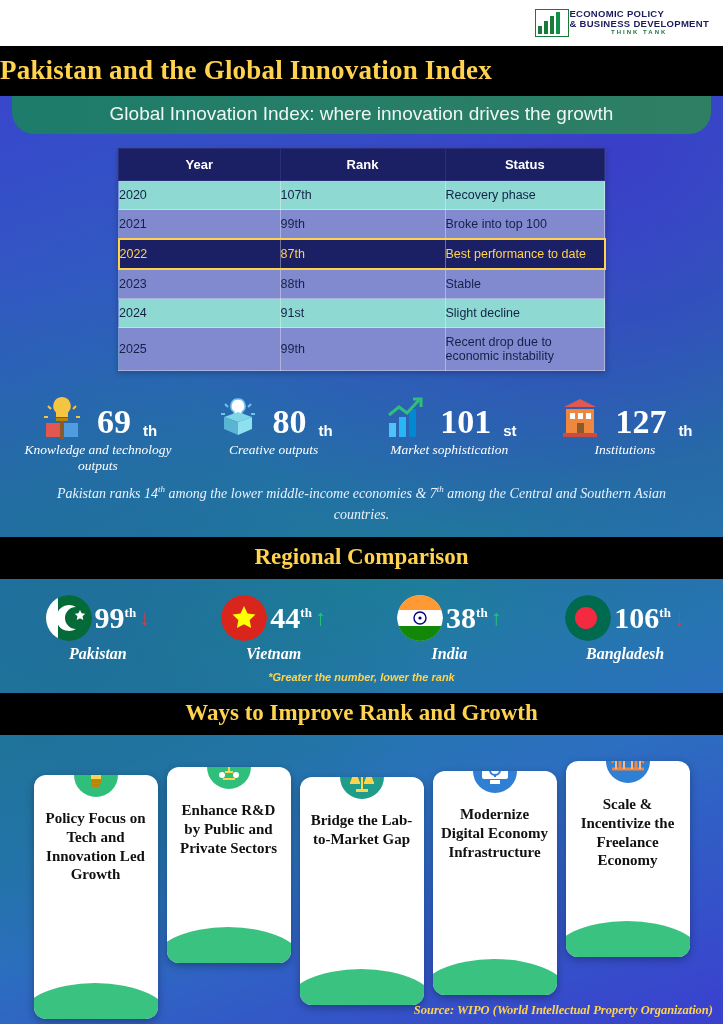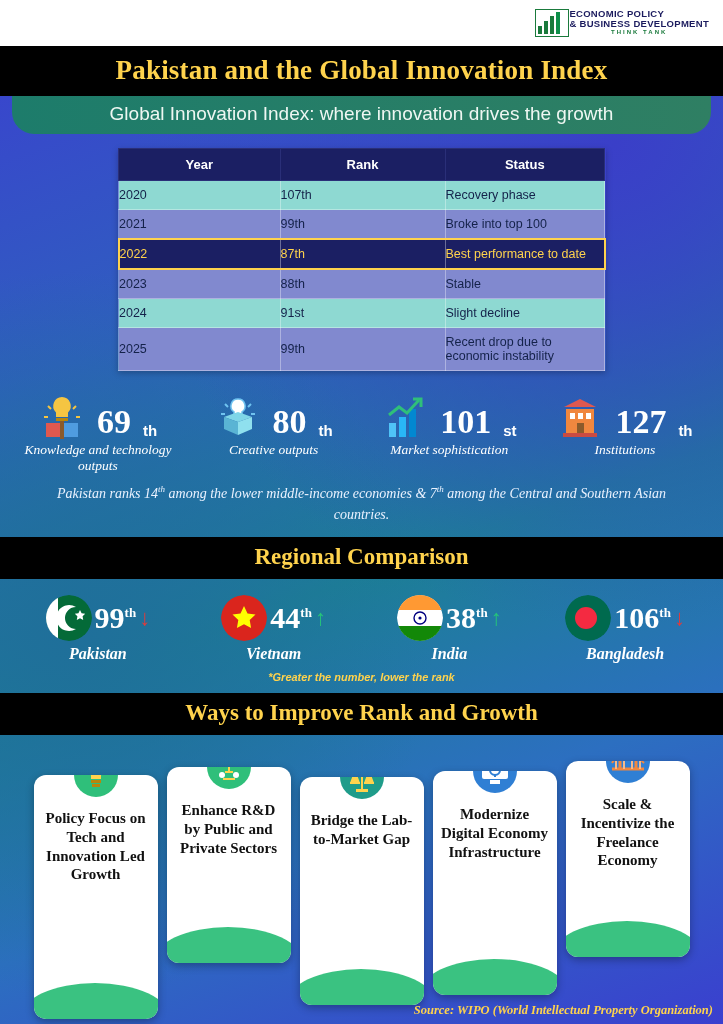--- a/index.html
+++ b/index.html
@@ -35,21 +35,21 @@
   .logo-mark i:nth-child(2){height:13px}
   .logo-mark i:nth-child(3){height:18px}
   .logo-mark i:nth-child(4){height:22px;background:#0e8f4a}
   .logo-text{line-height:1.05;text-align:left}
   .logo-text .l1{font-size:9.5px;font-weight:bold;color:#1b1b5e;letter-spacing:.3px}
   .logo-text .l2{font-size:9.5px;font-weight:bold;color:#1b1b5e;letter-spacing:.3px}
   .logo-text .l3{font-size:6px;font-weight:bold;color:#1a7a3c;letter-spacing:2px;text-align:center}
 
   
   .blackbar{
-    background:#000;width:100%;text-align:center;
+    background:#000;width:100%;text-align:left;
   }
   .main-title{
     font-family:"Liberation Serif", serif;
     font-size:27px;font-weight:bold;color:#ffd34d;
     padding:9px 0 10px;letter-spacing:.2px;
   }
   .subtitle-wrap{
     margin:0;position:relative;
   }
   .subtitle{

